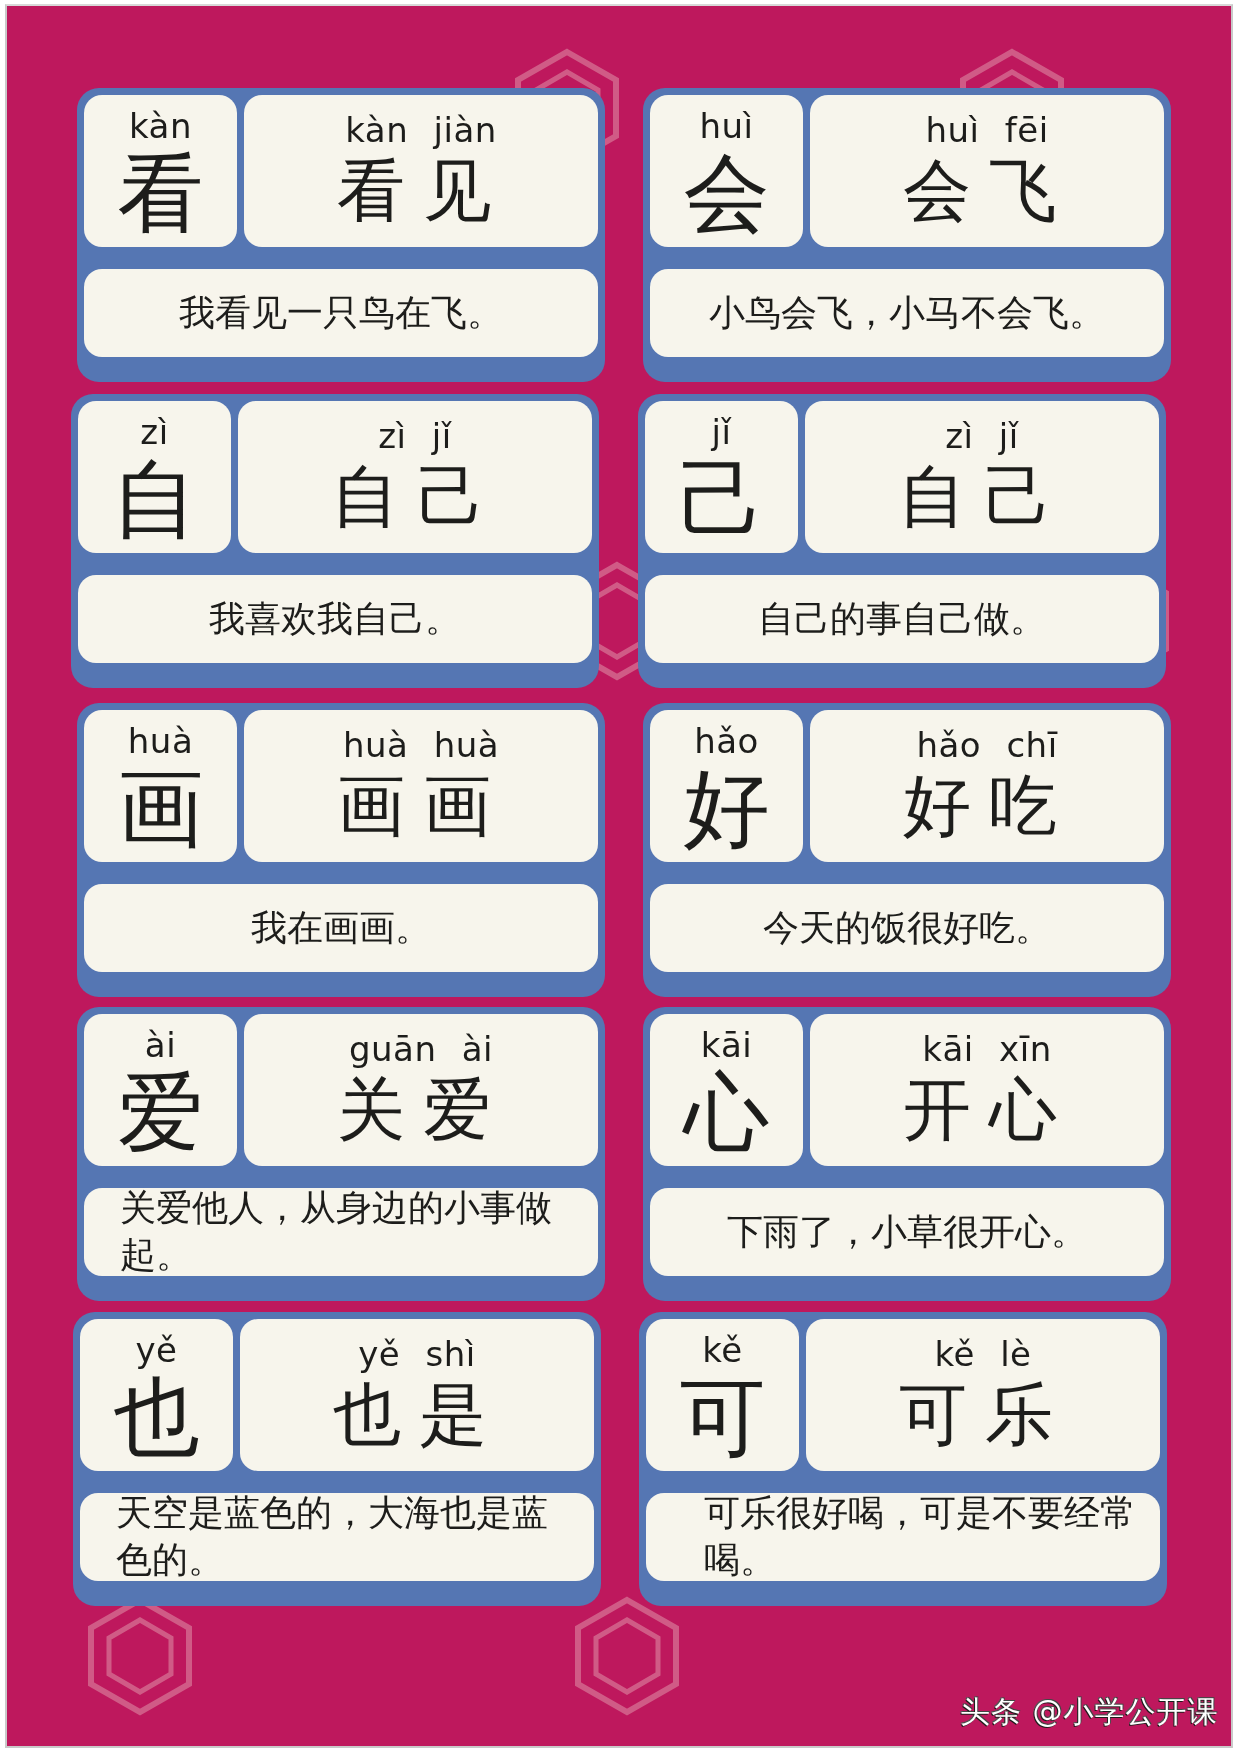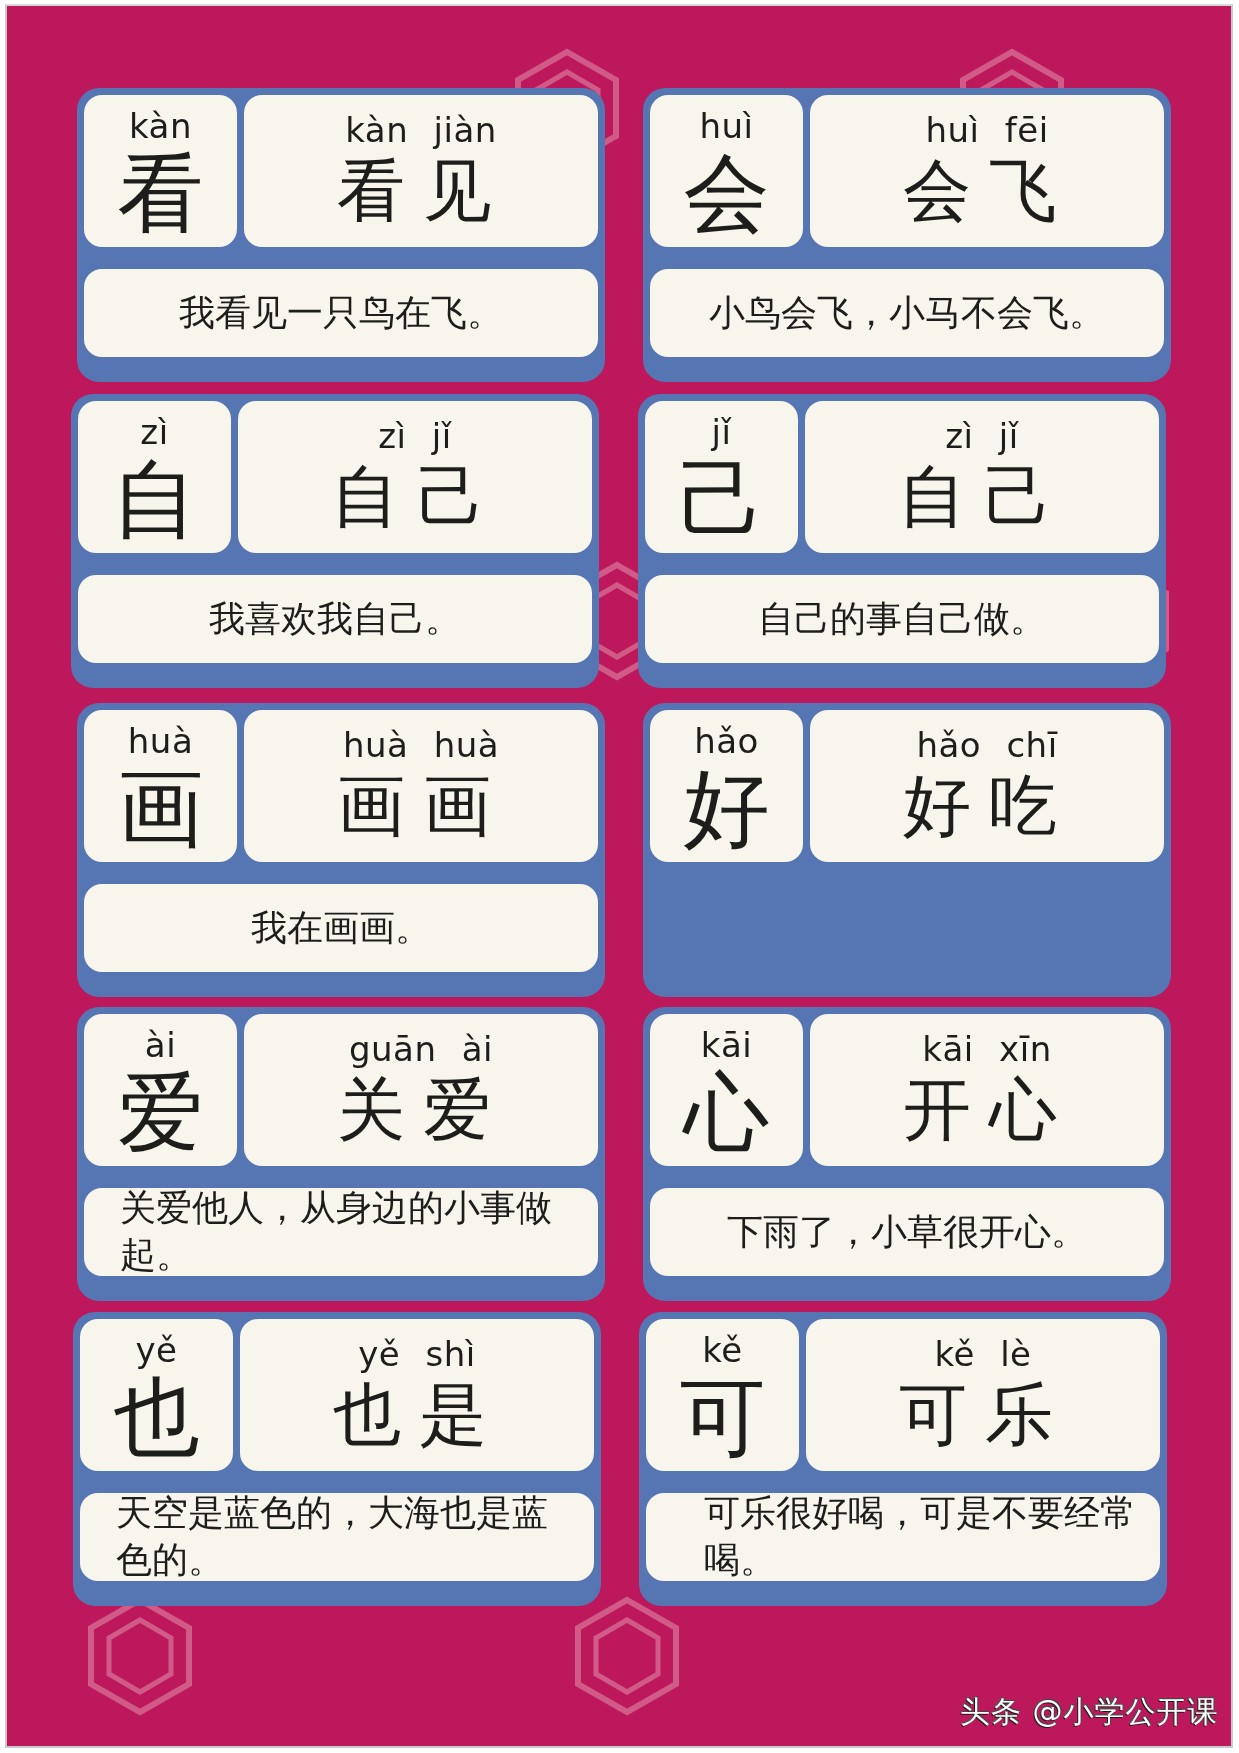--- a/index.html
+++ b/index.html
@@ -168,20 +168,23 @@
 
   <div class="card" style="left:636px;top:697px">
     <div class="panel word">
       <div class="py">hǎo chī</div>
       <div class="hz">好吃</div>
     </div>
     <div class="panel char">
       <div class="py">hǎo</div>
       <div class="hz">好</div>
     </div>
+    <div class="panel sent">
+      <div class="sentence">今天的饭很好吃。</div>
+    </div>
   </div>
 
   <div class="card" style="left:70px;top:1001px">
     <div class="panel char">
       <div class="py">ài</div>
       <div class="hz">爱</div>
     </div>
     <div class="panel word">
       <div class="py">guān ài</div>
       <div class="hz">关爱</div>

